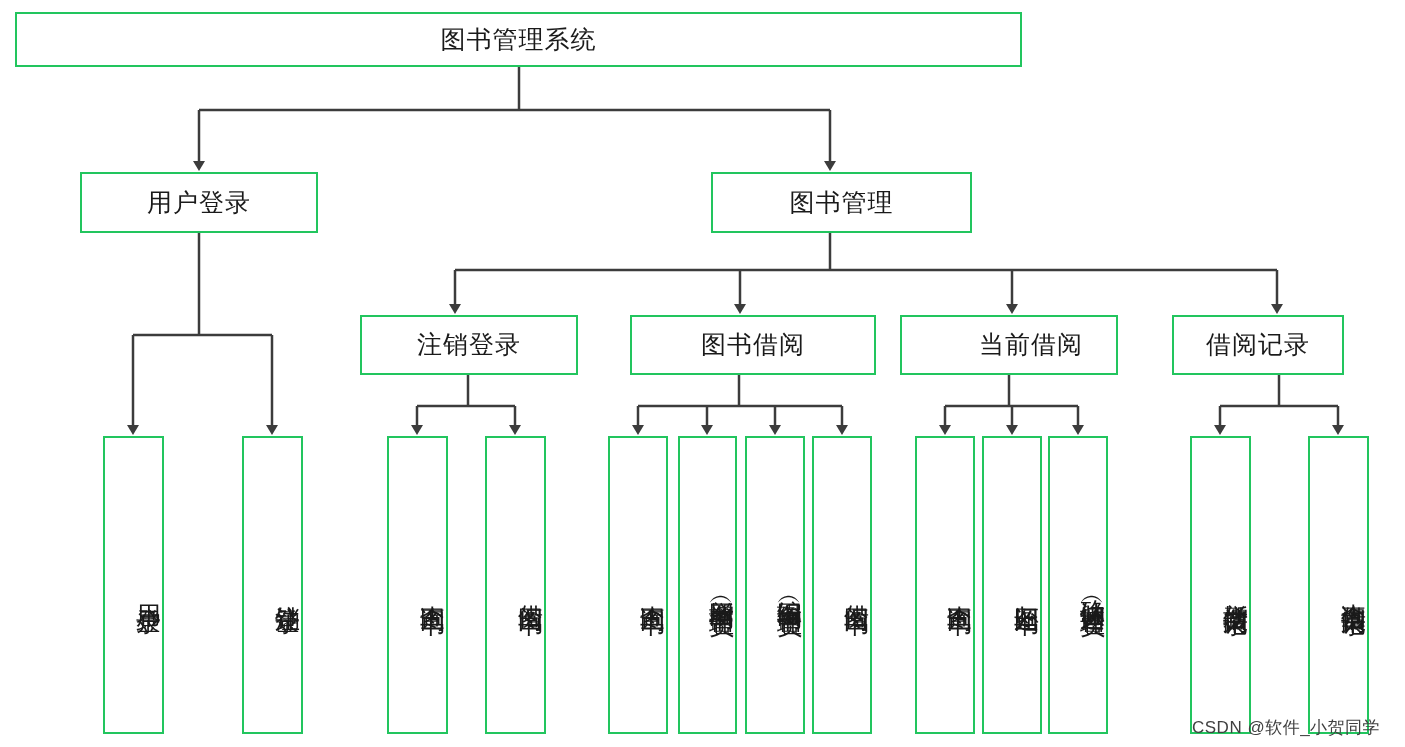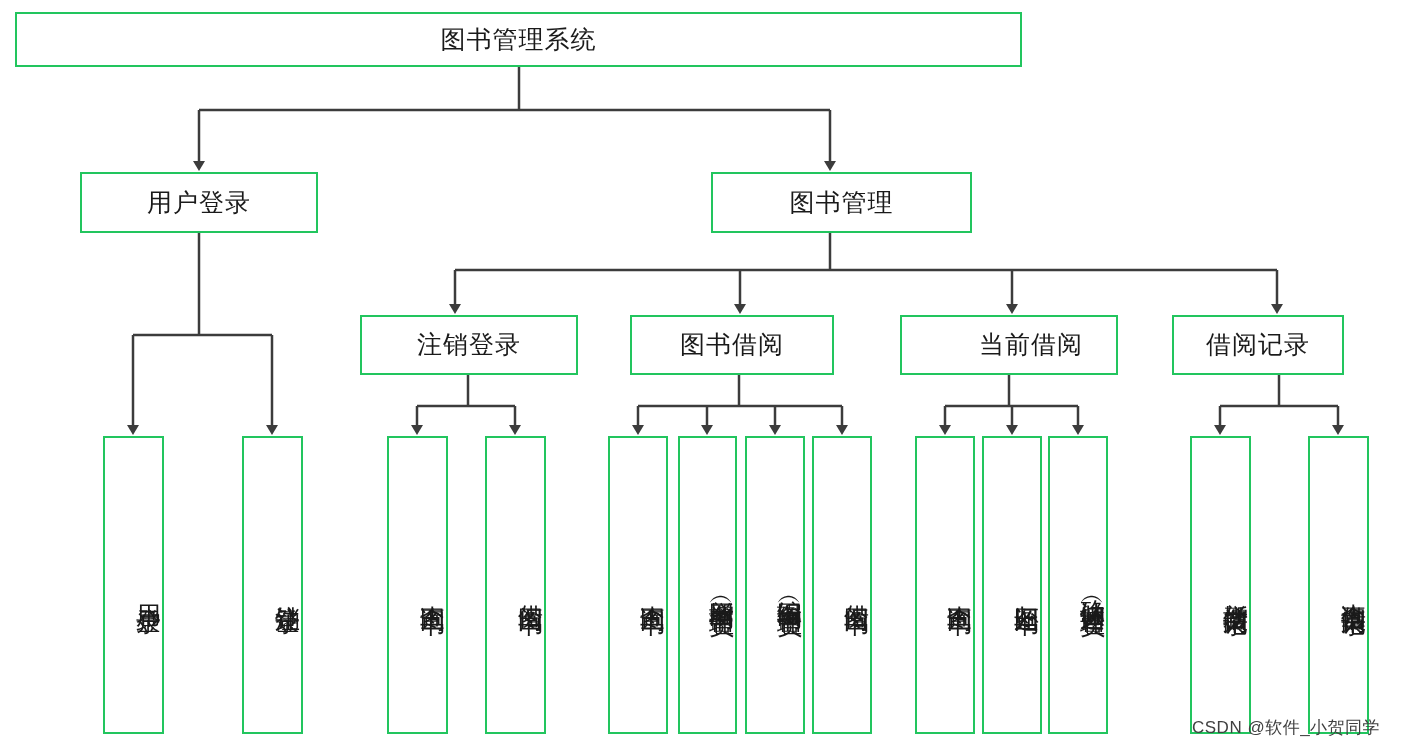--- a/index.html
+++ b/index.html
@@ -126,21 +126,21 @@
   <div class="node node-h" style="left: 80px; top: 172px; width: 238px; height: 61px;">
     <span>用户登录</span>
   </div>
   <div class="node node-h" style="left: 711px; top: 172px; width: 261px; height: 61px;">
     <span>图书管理</span>
   </div>
 
   <div class="node node-h" style="left: 360px; top: 315px; width: 218px; height: 60px;">
     <span>注销登录</span>
   </div>
-  <div class="node node-h" style="left: 630px; top: 315px; width: 204px; height: 60px;">
+  <div class="node node-h" style="left: 630px; top: 315px; width: 246px; height: 60px;">
     <span>图书借阅</span>
   </div>
   <div class="node node-h" style="left: 900px; top: 315px; width: 218px; height: 60px; padding-left: 44px;">
     <span>当前借阅</span>
   </div>
   <div class="node node-h" style="left: 1172px; top: 315px; width: 172px; height: 60px;">
     <span>借阅记录</span>
   </div>
 
   <div class="node node-v" style="left: 103px; top: 436px; width: 61px; height: 298px;">

